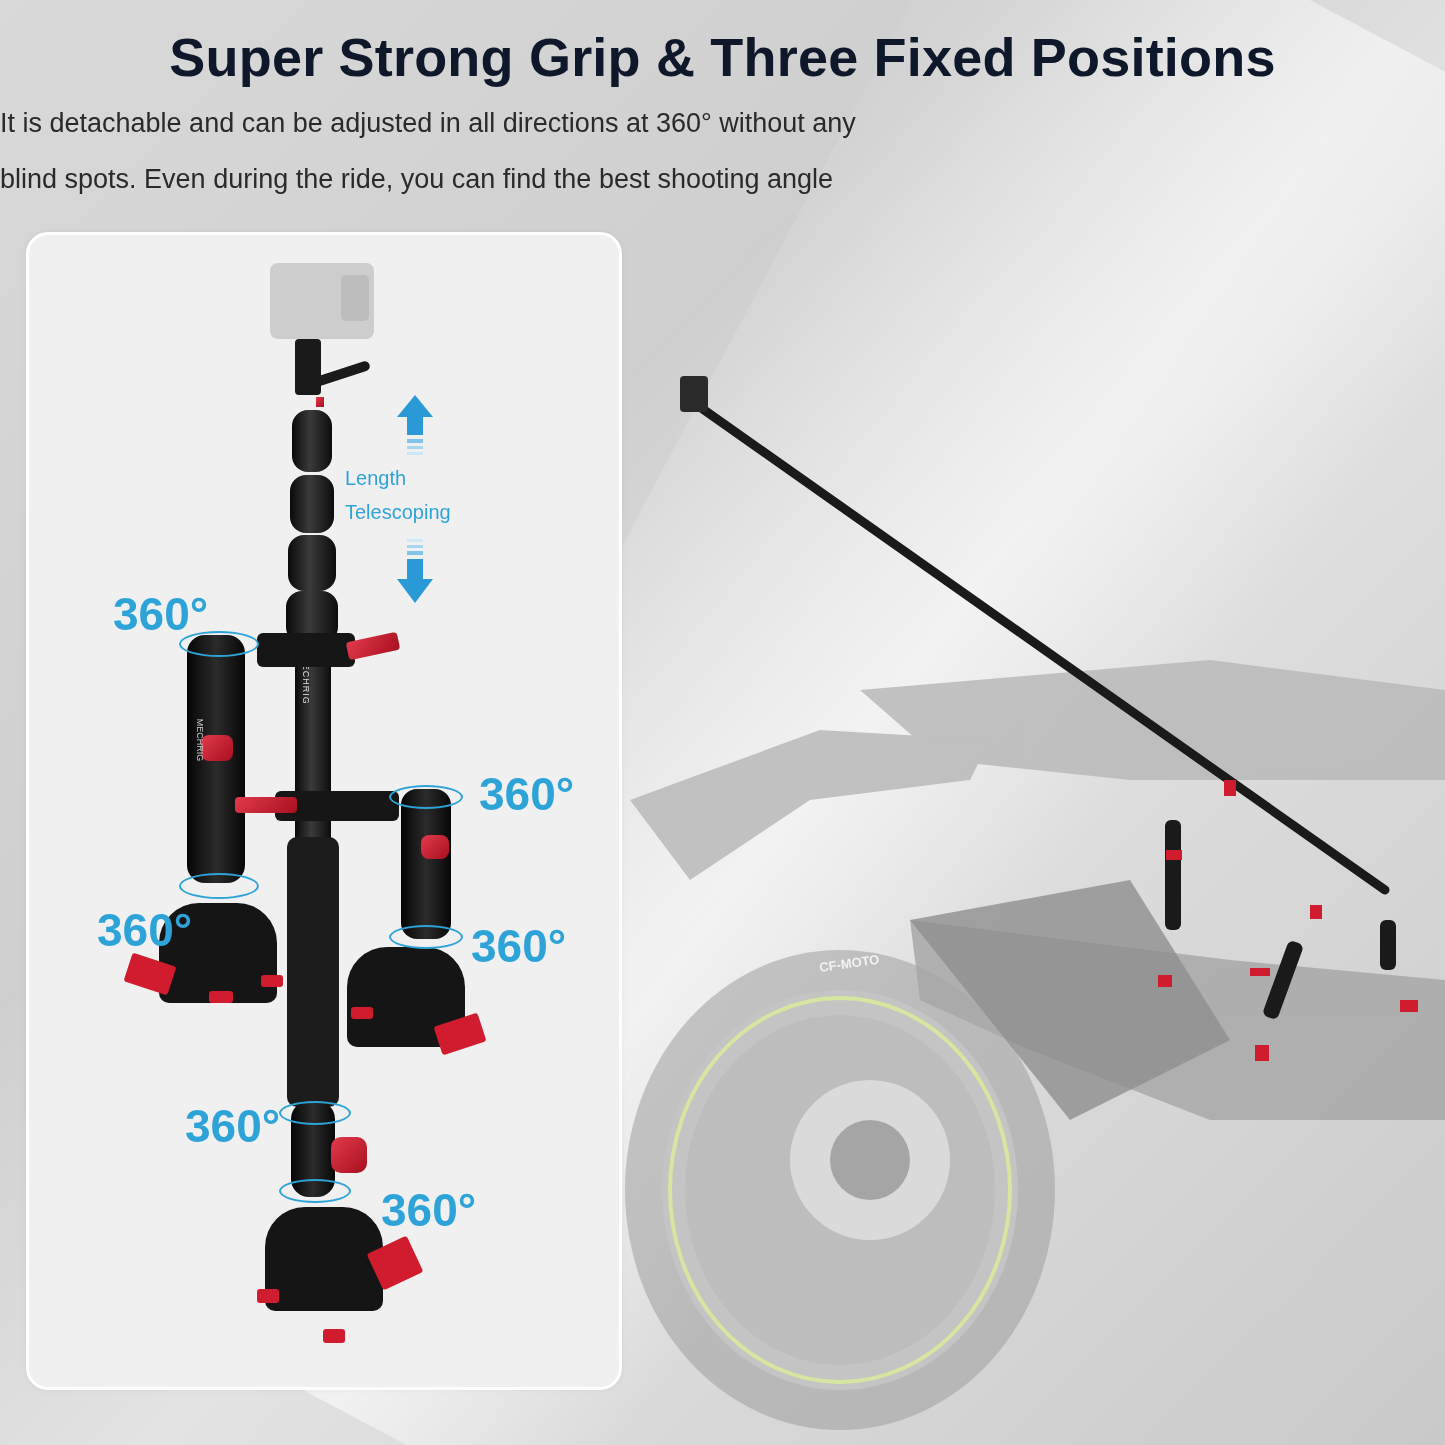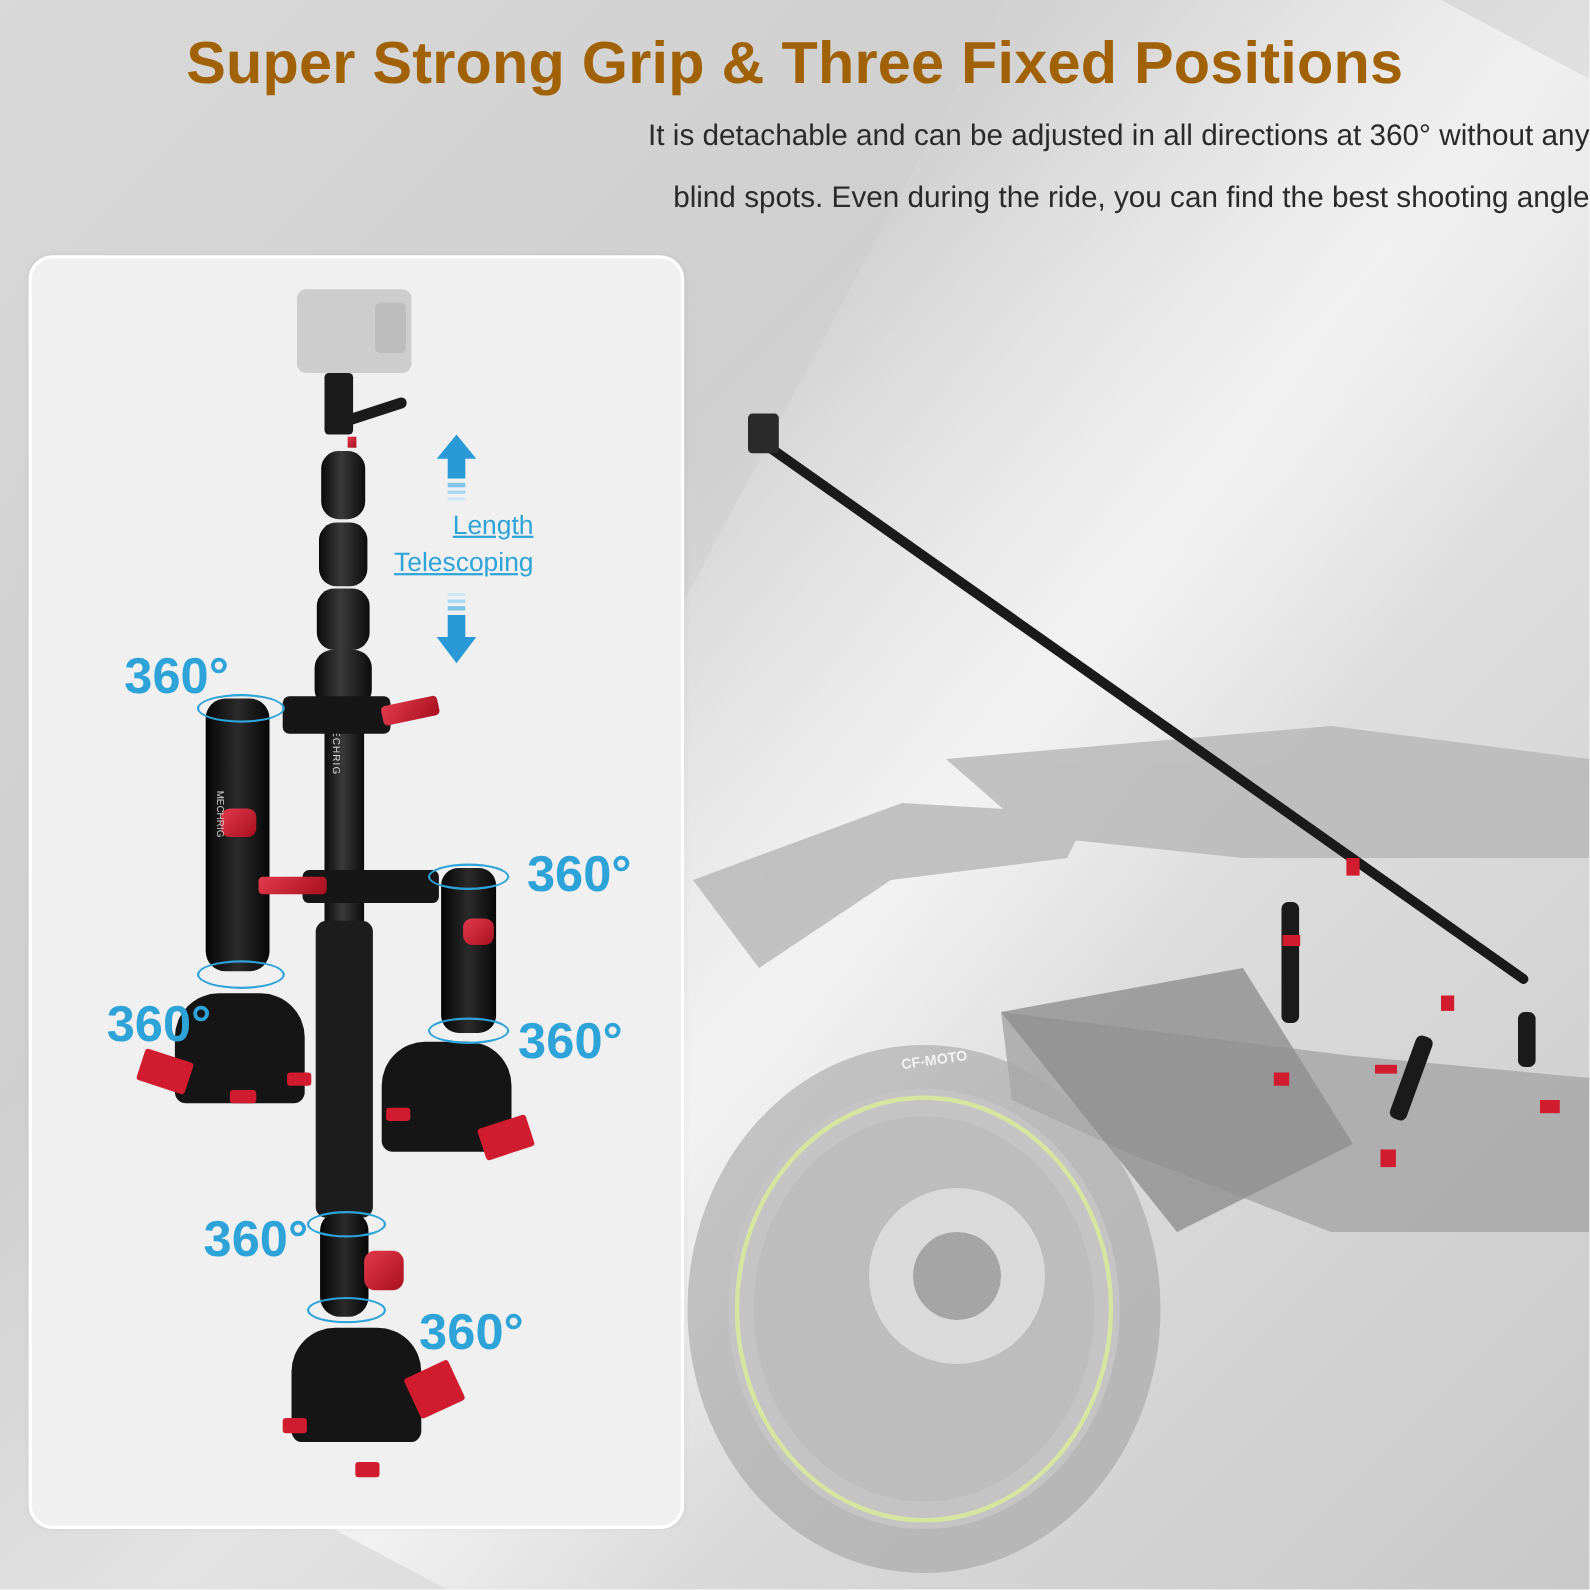--- a/index.html
+++ b/index.html
@@ -8,36 +8,36 @@
     font-family:"Liberation Sans", sans-serif;
     background: linear-gradient(135deg, #d9d9d9 0%, #cfcfcf 35%, #e3e3e3 55%, #c9c9c9 100%);
   }
   .sheen {
     position:absolute; left:560px; top:-100px; width:700px; height:1700px;
     background: linear-gradient(100deg, rgba(255,255,255,0) 0%, rgba(255,255,255,0.55) 45%, rgba(255,255,255,0) 70%);
     transform: rotate(28deg); pointer-events:none;
   }
   .headline {
     position:absolute; left:0; top:26px; width:1445px; text-align:center;
-    color:#a16207; font-weight:700; font-size:54px; letter-spacing:0.2px;
+    color:#0f172a; font-weight:700; font-size:54px; letter-spacing:0.2px;
   }
   .subline {
-    position:absolute; left:0; width:1445px; text-align:right;
+    position:absolute; left:0; width:1445px; text-align:left;
     color:#2a2a2a; font-size:27px;
   }
   .sub1 { top:108px; }
   .sub2 { top:164px; }
 
   .card {
     position:absolute; left:26px; top:232px; width:596px; height:1158px;
     background:#f0f0f0; border:3px solid #ffffff; border-radius:22px; box-sizing:border-box;
     box-shadow: 0 0 6px rgba(0,0,0,0.05);
   }
   .label360 { position:absolute; font-weight:700; font-size:46px; color:#2ea3d8; }
-  .lenlabel { position:absolute; font-size:24px; color:#2ea3d8; text-align:right; line-height:34px;text-decoration:underline; }
+  .lenlabel { position:absolute; font-size:20px; color:#2ea3d8; text-align:left; line-height:34px; }
 
   .abs { position:absolute; }
   .pole-dark { background: linear-gradient(90deg,#0a0a0a,#3a3a3a 45%,#0c0c0c); }
   .red { background: linear-gradient(135deg,#e23a4c,#a8101f); }
   .clamp-red { background:#d01c2e; border-radius:3px; }
   .ring { position:absolute; border:2px solid #2ea3d8; border-radius:50%; }
 
   .moto-svg { position:absolute; left:610px; top:360px; }
 </style>
 </head>

